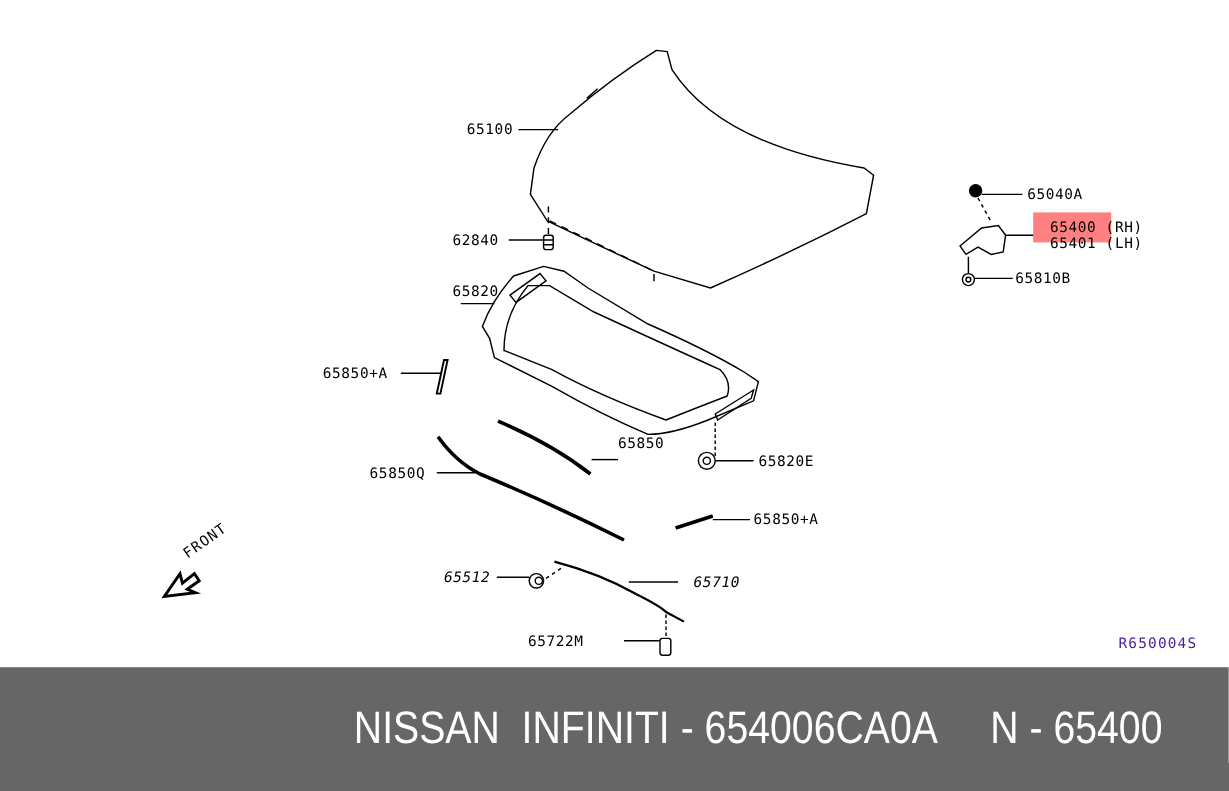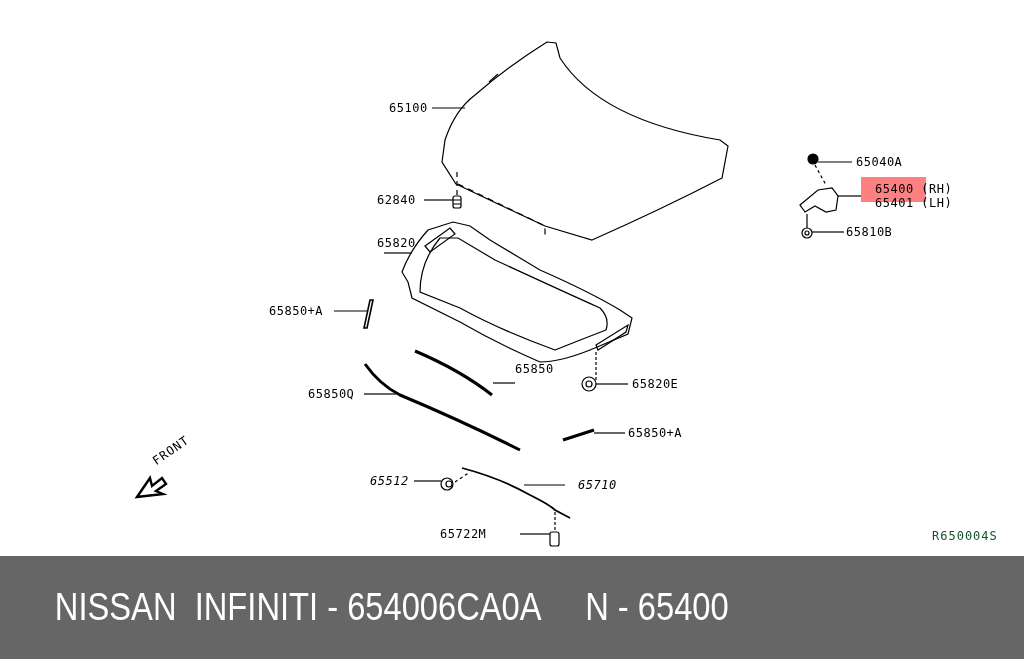--- a/index.html
+++ b/index.html
@@ -10,27 +10,27 @@
     }
     .diagram { position: absolute; left: 0; top: 0; width: 944px; height: 556px; background: #fff; }
     .diagram svg { position: absolute; left: 0; top: 0; }
     .lbl {
       position: absolute; font-family: "DejaVu Sans Mono", monospace;
       font-size: 12px; color: #000; letter-spacing: 0.5px; white-space: pre; line-height: 14px;
     }
     .hl { position: absolute; background: #ff8080; }
     .footer {
       position: absolute; left: 0; top: 556px; width: 1024px; height: 103px;
-      background: #666666; display: flex; align-items: center; justify-content: flex-start;
+      background: #666666; display: flex; align-items: center; justify-content: flex-end;
     }
     .footer span {
       color: #ffffff; font-family: "Liberation Sans", sans-serif; font-size: 38px;
       letter-spacing: 0px; transform: scaleX(0.86); white-space: pre;
     }
-    .ref { position: absolute; font-family: "DejaVu Sans Mono", monospace; font-size: 12px; color: #14532d; letter-spacing: 1px; }
+    .ref { position: absolute; font-family: "DejaVu Sans Mono", monospace; font-size: 12px; color: #4c1d95; letter-spacing: 1px; }
     .front { position: absolute; left: 158px; top: 454px; transform: rotate(-35deg); transform-origin: left bottom;
       font-family: "DejaVu Sans Mono", monospace; font-size: 12px; letter-spacing: 1px; }
   </style>
 </head>
 <body>
 
 <div class="diagram">
   <svg width="1024" height="556" viewBox="0 0 1024 556">
     <g fill="none" stroke="#000" stroke-width="1.2">
 

